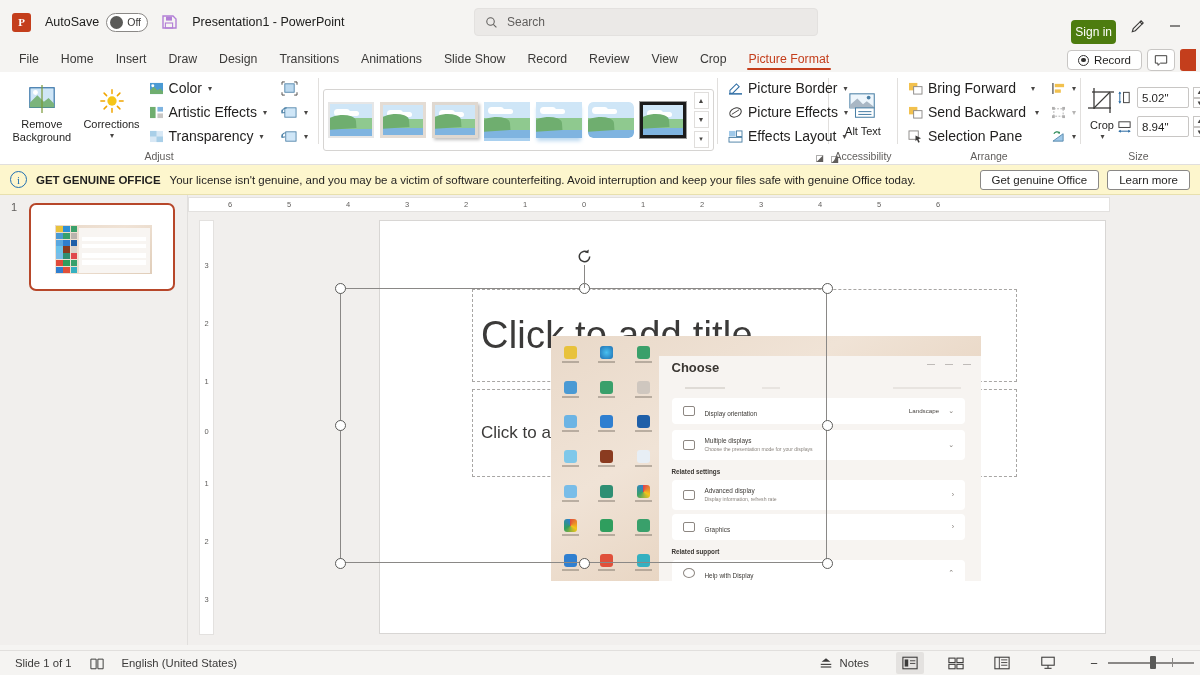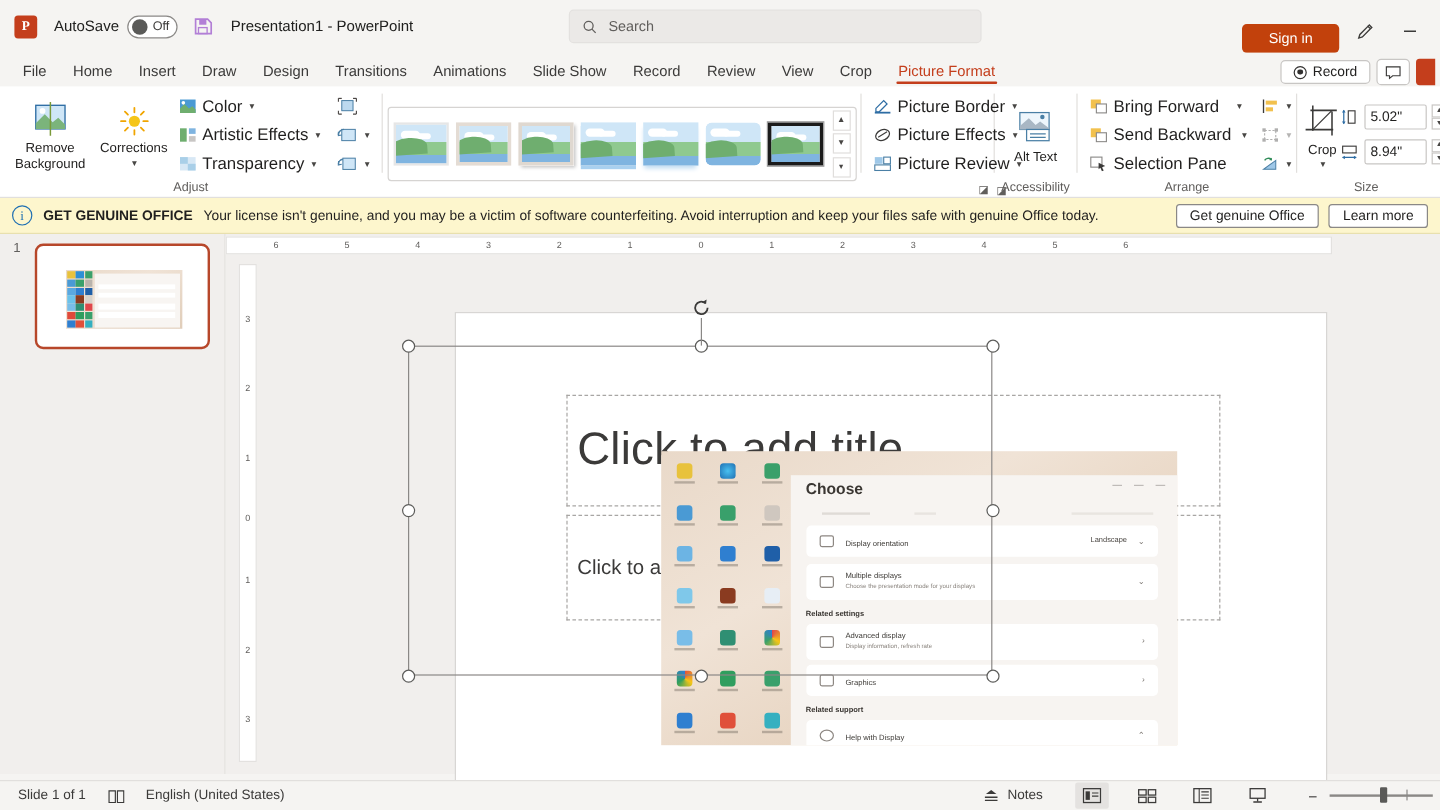--- a/index.html
+++ b/index.html
@@ -44,22 +44,22 @@
     position: absolute; left: 474px; top: 8px;
     width: 344px; height: 28px;
     background: #ebe9e7; border-radius: 4px;
     display: flex; align-items: center; padding-left: 10px;
     border: 1px solid #e3e1df;
   }
   .searchbox .ph { font-size: 12px; color: #605e5c; margin-left: 9px; }
 
   .tb-right { position: absolute; right: 8px; top: 8px; display: flex; align-items: center; gap: 4px; }
   .signin-btn {
-    background: #c2410c; color: #fff; font-size: 12px;
-    padding: 5px 22px; border-radius: 4px; border: none; cursor: pointer; margin-top: 12px;
+    background: #4d7c0f; color: #fff; font-size: 12px;
+    padding: 5px 4px; border-radius: 4px; border: none; cursor: pointer; margin-top: 12px;
   }
   .icon-btn {
     width: 34px; height: 28px; display: flex; align-items: center; justify-content: center;
     background: transparent; border: none; cursor: pointer; color: #3b3a39;
   }
 
   
   .tabstrip {
     height: 28px; background: #f5f4f2; display: flex; align-items: flex-end;
     padding-left: 8px; position: relative;
@@ -224,21 +224,21 @@
   }
   .vruler {
     position: absolute; left: 11px; top: 25px; width: 15px; height: 415px;
     background: #fff; border: 1px solid #e3e1df;
     display: flex; flex-direction: column; align-items: center;
   }
   .rtick { font-size: 7.5px; color: #605e5c; position: absolute; }
 
   .slide-canvas {
     position: absolute; left: 194px; top: 27px; width: 725px; height: 412px;
-    background: #fff; box-shadow: 0 0 0 1px #d8d6d4; margin-top: 40px;
+    background: #fff; box-shadow: 0 0 0 1px #d8d6d4;
   }
   .ph-title, .ph-sub {
     position: absolute; border: 1px dashed #a8a6a4;
     display: flex; align-items: center; padding-left: 8px;
   }
   .ph-title { left: 92px; top: 68px; width: 545px; height: 93px; }
   .ph-sub { left: 92px; top: 168px; width: 545px; height: 88px; }
   .ph-title .txt { font-size: 38px; color: #3b3a39; letter-spacing: .2px; }
   .ph-sub .txt { font-size: 17px; color: #3b3a39; }
 
@@ -554,21 +554,21 @@
               </svg>
             <span class="lbl">Picture Effects</span>
             <span class="caret">▾</span>
           </div>
           <div class="small-row">
             <svg width="15" height="13" viewBox="0 0 16 14">
                 <rect x="1" y="1" width="7" height="6" fill="#9fc8e8"></rect>
                 <rect x="9" y="1" width="6" height="6" fill="none" stroke="#4a7fa5" stroke-width="1"></rect>
                 <rect x="1" y="8" width="14" height="5" fill="none" stroke="#4a7fa5" stroke-width="1"></rect>
               </svg>
-            <span class="lbl">Picture Review</span>
+            <span class="lbl">Effects Layout</span>
             <span class="caret">▾</span>
           </div>
         </div>
       </div>
       <div class="grp-label"></div>
       <span class="dlg-launch">◪</span>
     </div>
 
     <div class="grp-sep"></div>
 

